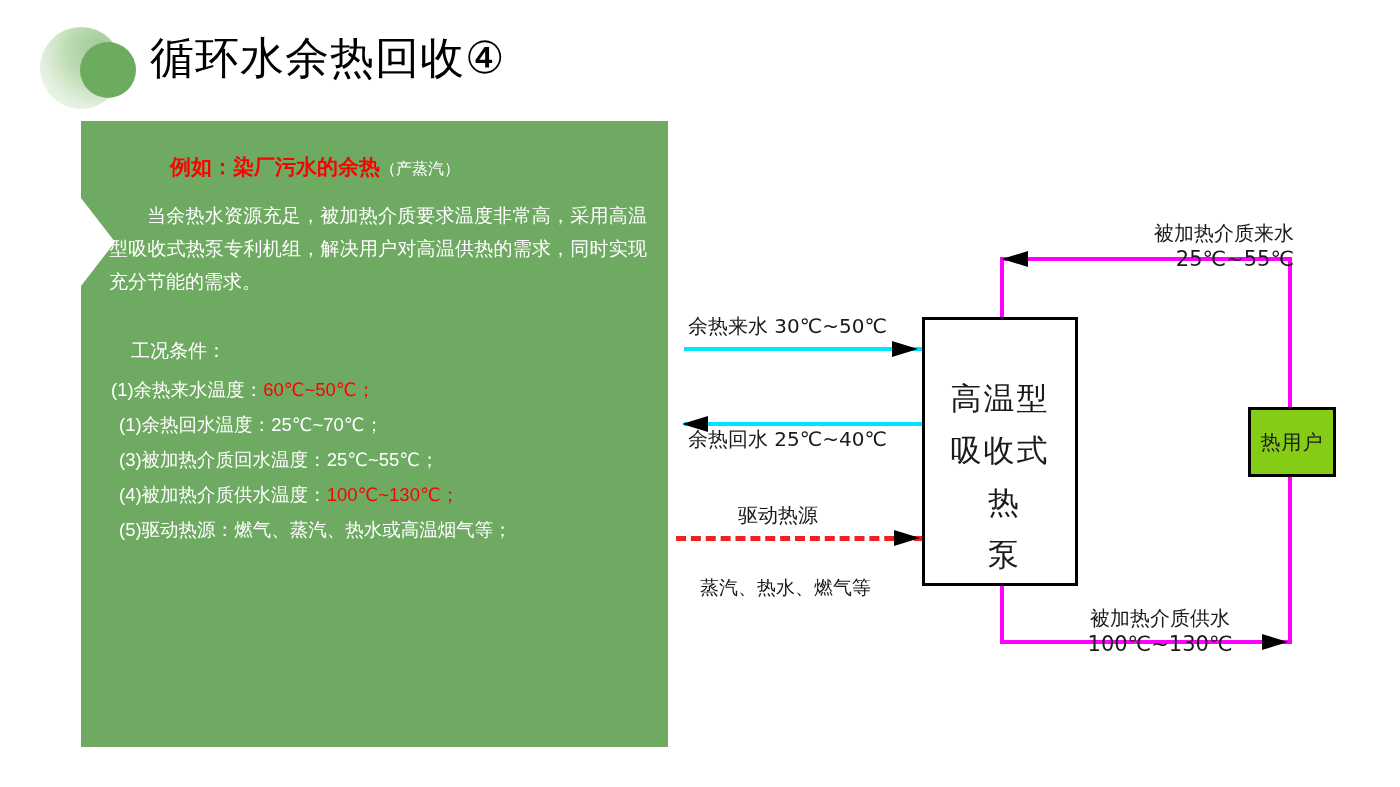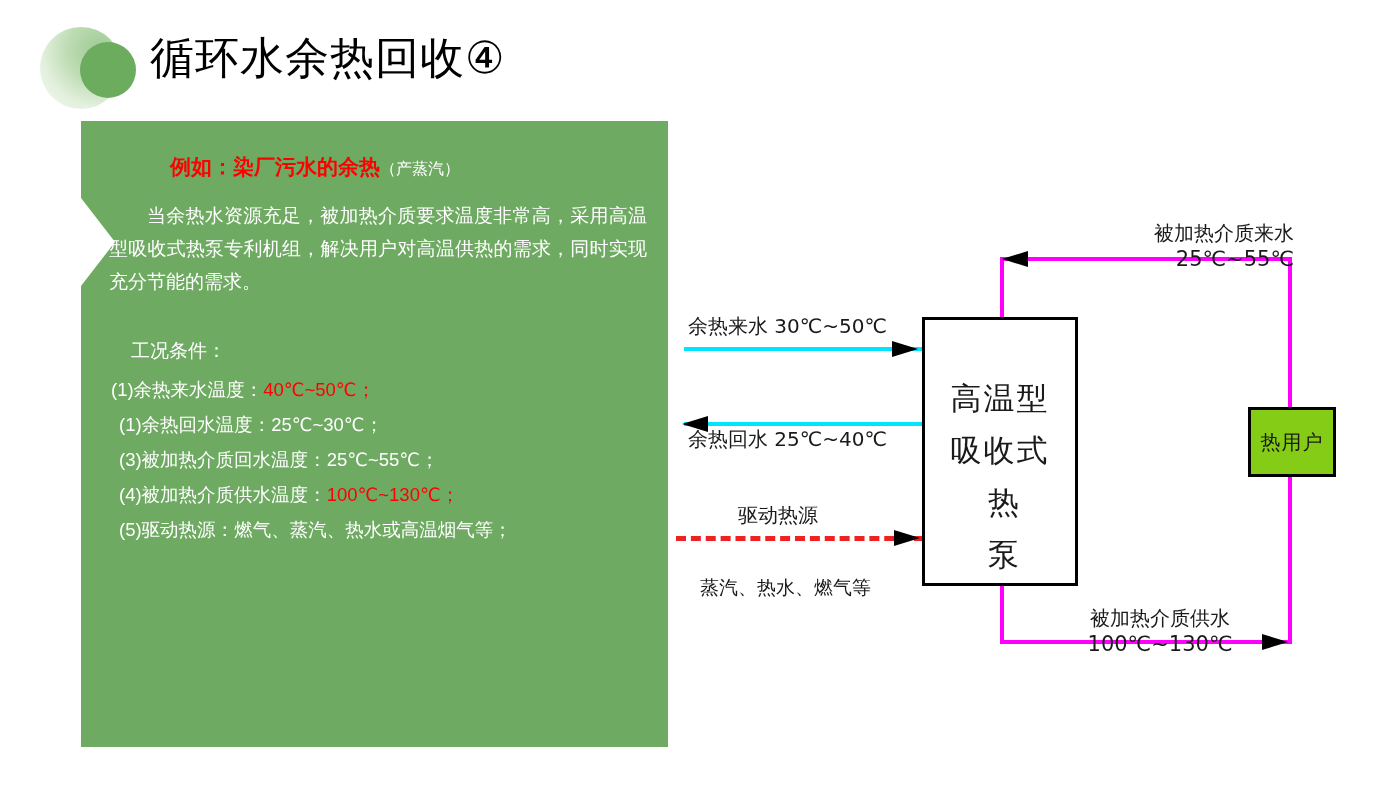--- a/index.html
+++ b/index.html
@@ -247,22 +247,22 @@
 
   <div id="example-heading">
     <span>例如：染厂污水的余热</span><span class="sub">（产蒸汽）</span>
   </div>
 
   <div id="intro-paragraph">当余热水资源充足，被加热介质要求温度非常高，采用高温型吸收式热泵专利机组，解决用户对高温供热的需求，同时实现充分节能的需求。</div>
 
   <div id="conditions-title">工况条件：</div>
 
   <div id="conditions-list">
-    <div class="cond-item"><span>(1)余热来水温度：</span><span class="red">40℃~50℃；</span></div>
-    <div class="cond-item indent"><span>(1)余热回水温度：</span><span>25℃~30℃；</span></div>
+    <div class="cond-item"><span>(1)余热来水温度：</span><span class="red">60℃~50℃；</span></div>
+    <div class="cond-item indent"><span>(1)余热回水温度：</span><span>25℃~70℃；</span></div>
     <div class="cond-item indent"><span>(3)被加热介质回水温度：</span><span>25℃~55℃；</span></div>
     <div class="cond-item indent"><span>(4)被加热介质供水温度：</span><span class="red">100℃~130℃；</span></div>
     <div class="cond-item indent"><span>(5)驱动热源：</span><span>燃气、蒸汽、热水或高温烟气等；</span></div>
   </div>
 
 </div>
 
 <div id="diagram">
 
   <div class="dg pipe-m" id="pipe-left-up"></div>

